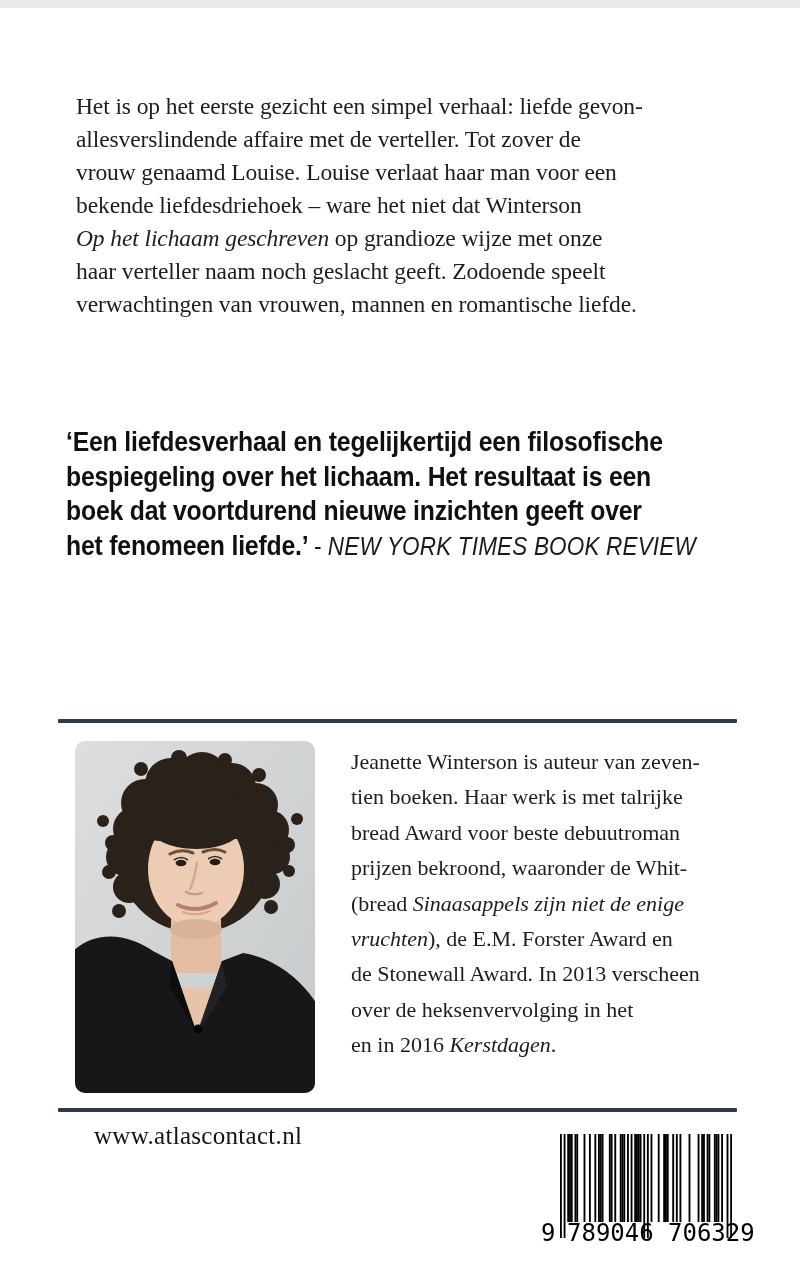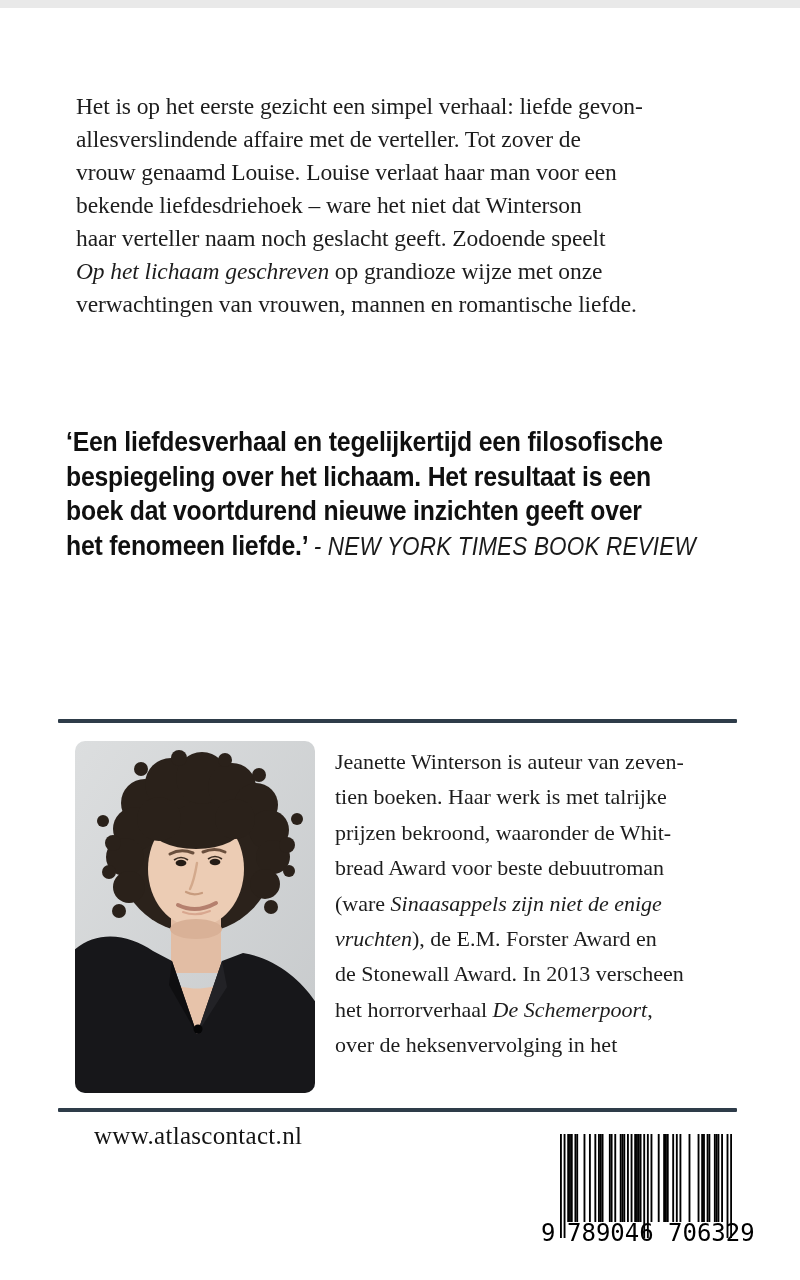--- a/index.html
+++ b/index.html
@@ -25,21 +25,21 @@
     font-weight:normal;font-style:italic;font-size:25px;letter-spacing:0.2px;color:#1a1a1a;
   }
   
   .divider{position:absolute;left:58px;width:679px;height:4px;background:#2e3c49;border-radius:1px;}
   .divider-top{top:711px;}
   .divider-bottom{top:1100px;}
   
   .photo{left:75px;top:733px;width:240px;height:352px;border-radius:10px;overflow:hidden;}
   .photo svg{display:block;}
   
-  .bio{left:335px;top:736px;font-size:22px;line-height:35.4px;}
+  .bio{left:351px;top:736px;font-size:22px;line-height:35.4px;}
   .bio .tline{white-space:nowrap;}
   
   .website{left:94px;top:1114px;font-size:25px;color:#141414;letter-spacing:0.3px;}
   
   .barcode{left:560px;top:1126px;width:172px;height:132px;}
   .barcode svg{position:absolute;left:0;top:0;}
   .barcode .d{
     position:absolute;top:85px;font-family:"DejaVu Sans Mono", monospace;
     font-size:24px;color:#000;line-height:28px;
   }
@@ -50,22 +50,22 @@
 </head>
 <body>
 
 <div class="cover" style="background: rgb(255, 255, 255);">
 
   <div class="block synopsis serif" style="color: rgb(29, 29, 29);">
       <div class="tline"><span>Het is op het eerste gezicht een simpel verhaal: liefde gevon-</span></div>
       <div class="tline"><span>allesverslindende affaire met de verteller. Tot zover de</span></div>
       <div class="tline"><span>vrouw genaamd Louise. Louise verlaat haar man voor een</span></div>
       <div class="tline"><span>bekende liefdesdriehoek – ware het niet dat Winterson</span></div>
+      <div class="tline"><em>Op het lichaam geschreven</em><span> op grandioze wijze met onze</span></div>
       <div class="tline"><span>haar verteller naam noch geslacht geeft. Zodoende speelt</span></div>
-      <div class="tline"><em>Op het lichaam geschreven</em><span> op grandioze wijze met onze</span></div>
       <div class="tline"><span>verwachtingen van vrouwen, mannen en romantische liefde.</span></div>
     </div>
 
   <div class="block quote" style="color: rgb(16, 16, 16);">
       <div class="tline"><span>‘Een liefdesverhaal en tegelijkertijd een filosofische</span></div>
       <div class="tline"><span>bespiegeling over het lichaam. Het resultaat is een</span></div>
       <div class="tline"><span>boek dat voortdurend nieuwe inzichten geeft over</span></div>
       <div class="tline"><span>het fenomeen liefde.’ </span><span class="attr">- NEW YORK TIMES BOOK REVIEW</span></div>
     </div>
 
@@ -134,27 +134,27 @@
         <path d="M111,151 Q118,155 127,152" stroke="#c79b7e" stroke-width="2.2" fill="none" stroke-linecap="round"></path>
         <path d="M103,164 Q121,173 141,162" stroke="#b5806e" stroke-width="4" fill="none" stroke-linecap="round"></path>
         <path d="M108,171 Q121,176 135,170" stroke="#d8a78f" stroke-width="2" fill="none" stroke-linecap="round"></path>
       </g>
     </svg>
   </div>
 
   <div class="block bio serif">
       <div class="tline"><span>Jeanette Winterson is auteur van zeven-</span></div>
       <div class="tline"><span>tien boeken. Haar werk is met talrijke</span></div>
+      <div class="tline"><span>bread Award voor beste debuutroman</span></div>
       <div class="tline"><span>prijzen bekroond, waaronder de Whit-</span></div>
-      <div class="tline"><span>bread Award voor beste debuutroman</span></div>
-      <div class="tline"><span>(ware </span><em>Sinaasappels zijn niet de enige</em></div>
+      <div class="tline"><span>(bread </span><em>Sinaasappels zijn niet de enige</em></div>
       <div class="tline"><em>vruchten</em><span>), de E.M. Forster Award en</span></div>
       <div class="tline"><span>de Stonewall Award. In 2013 verscheen</span></div>
-      <div class="tline"><span>het horrorverhaal </span><em>De Schemerpoort</em><span>,</span></div>
       <div class="tline"><span>over de heksenvervolging in het</span></div>
+      <div class="tline"><span>en in 2016 </span><em>Kerstdagen</em><span>.</span></div>
     </div>
 
   <div class="divider divider-bottom" style="background: rgb(46, 60, 73);"></div>
 
   <div class="block website serif">www.atlascontact.nl</div>
 
   <div class="block barcode">
     <svg id="ean-bars" width="172" height="108" viewBox="0 0 172 108" xmlns="http://www.w3.org/2000/svg">
         <rect x="0.00" y="0" width="1.86" height="104" fill="#000"></rect>
         <rect x="3.62" y="0" width="1.86" height="104" fill="#000"></rect>

